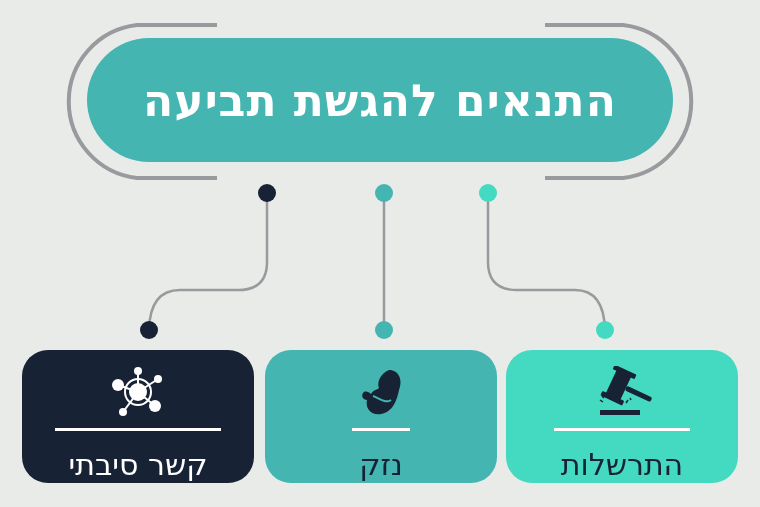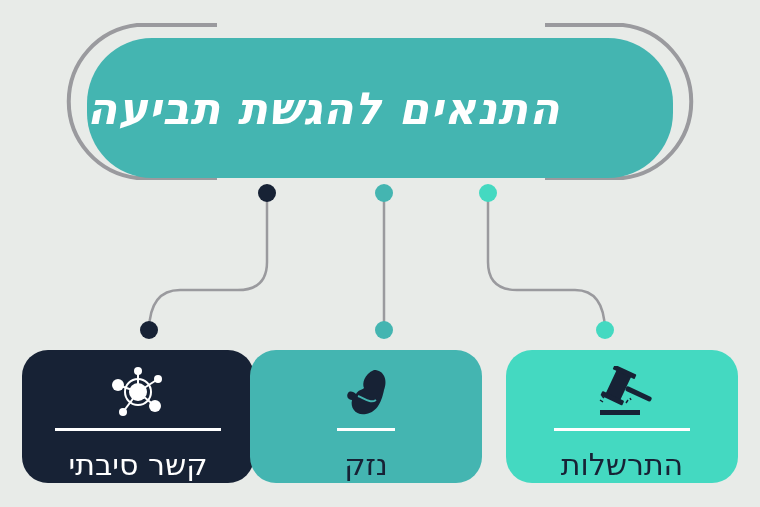--- a/index.html
+++ b/index.html
@@ -1,20 +1,20 @@
 <!DOCTYPE html>
 <html><head>
 <meta charset="utf-8">
 <style>
   html, body { margin:0; padding:0; }
   body { width:760px; height:507px; background:#e8ebe8; position:relative; overflow:hidden;
          font-family:"DejaVu Sans", sans-serif; }
   .svg-layer { position:absolute; left:0; top:0; }
-  .pill { position:absolute; left:87px; top:38px; width:586px; height:140px;
-          border-radius:65px; background:#44b5b1; display:flex; align-items:center; justify-content:flex-start;font-style:italic; }
+  .pill { position:absolute; left:87px; top:38px; width:586px; height:124px;
+          border-radius:65px; background:#44b5b1; display:flex; align-items:center; justify-content:center; }
   .pill-title { color:#fff; font-size:44px; font-weight:bold; direction:rtl; letter-spacing:1px; }
   .card { position:absolute; top:350px; width:232px; height:133px; border-radius:26px;
           display:flex; flex-direction:column; align-items:center; }
   .card .icon { margin-top:16px; width:60px; height:52px; display:flex; align-items:center; justify-content:center; }
   .card .divider { height:3px; margin-top:10px; }
   .card .label { margin-top:16px; font-size:30px; direction:rtl; }
 </style>
 </head>
 <body>
 
@@ -54,21 +54,21 @@
         <circle cx="10" cy="19" r="6" fill="#fff"></circle>
       <circle cx="50" cy="13" r="4" fill="#fff"></circle>
         <circle cx="15" cy="46" r="4" fill="#fff"></circle>
       <circle cx="47" cy="40" r="6" fill="#fff"></circle>
     </svg>
   </div>
   <div class="divider" style="width:166px;background:#fff;"></div>
   <div class="label" style="color:#fff;">קשר סיבתי</div>
 </div>
 
-<div class="card" style="left:250px;background:#44b5b1;">
+<div class="card" style="left:265px;background:#44b5b1;">
   <div class="icon">
     <svg width="60" height="52" viewBox="0 0 60 52">
       <path d="M38 4 C48 4 52 14 48 24 C46 34 42 46 30 48 C20 50 14 42 16 34 C12 34 10 30 12 27 C14 24 18 26 20 28 C22 24 26 24 28 22 C26 18 28 8 38 4 Z" fill="#172235"></path>
       <path d="M22 30 C28 32 34 38 40 34" stroke="#44b5b1" stroke-width="2" fill="none"></path>
     </svg>
   </div>
   <div class="divider" style="width:58px;background:#fff;"></div>
   <div class="label" style="color:#172235;">נזק</div>
 </div>
 

